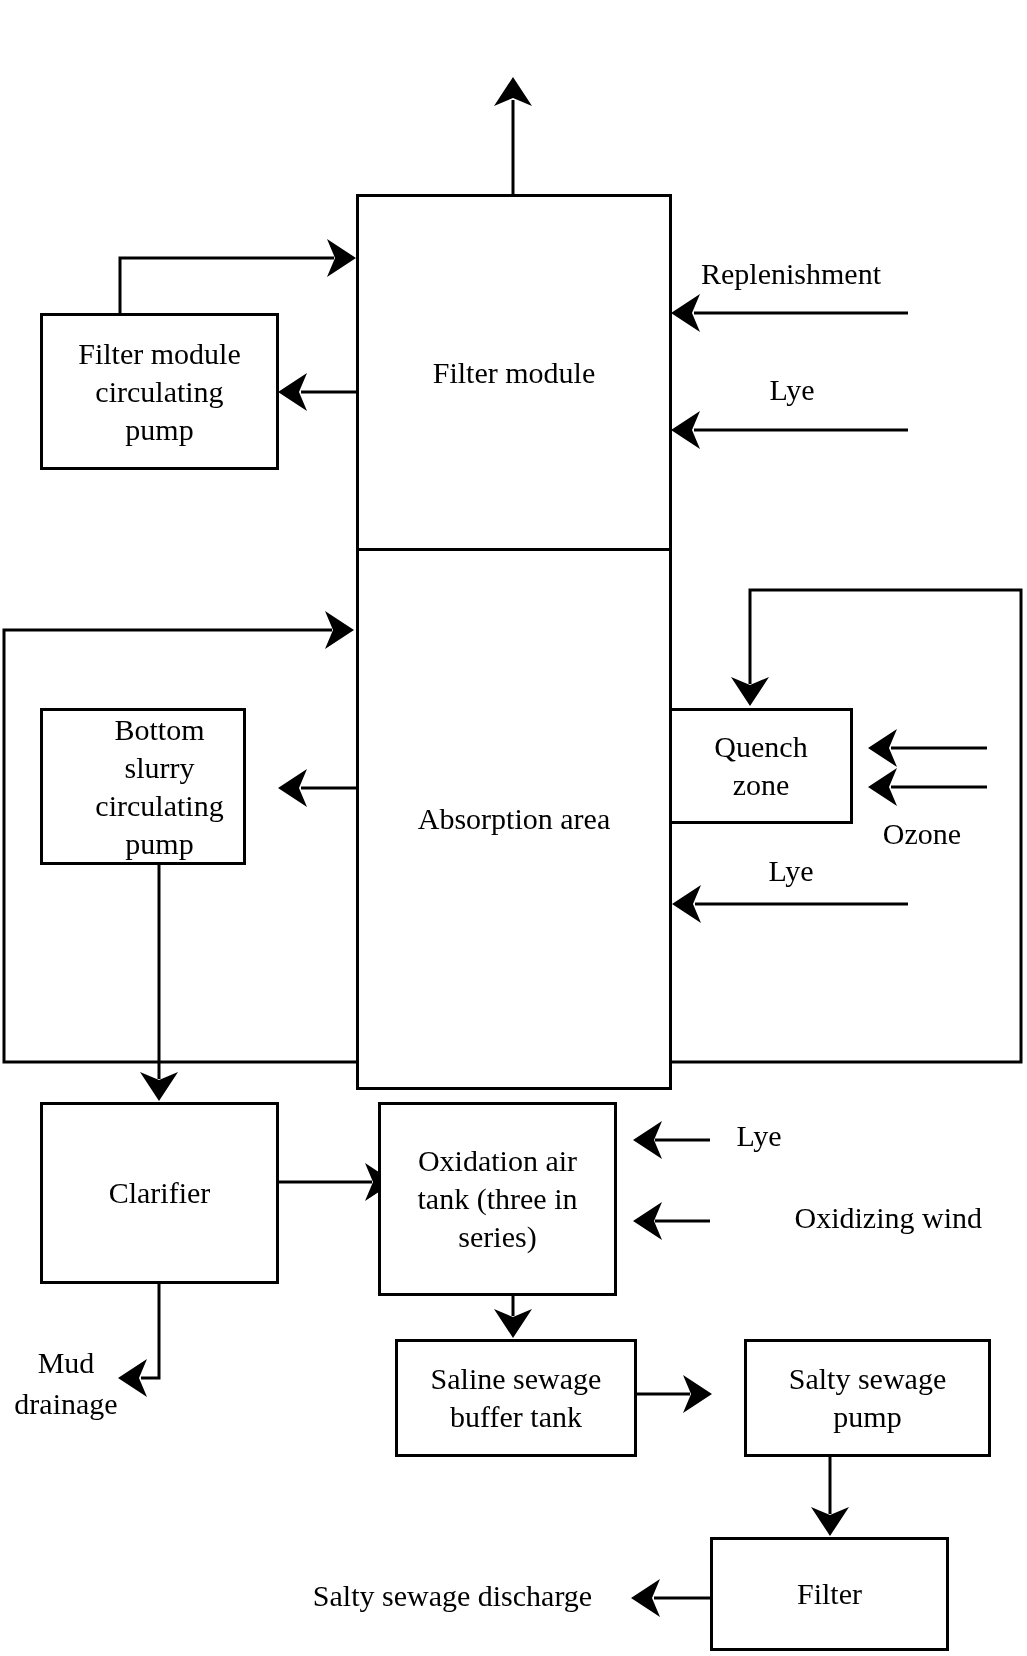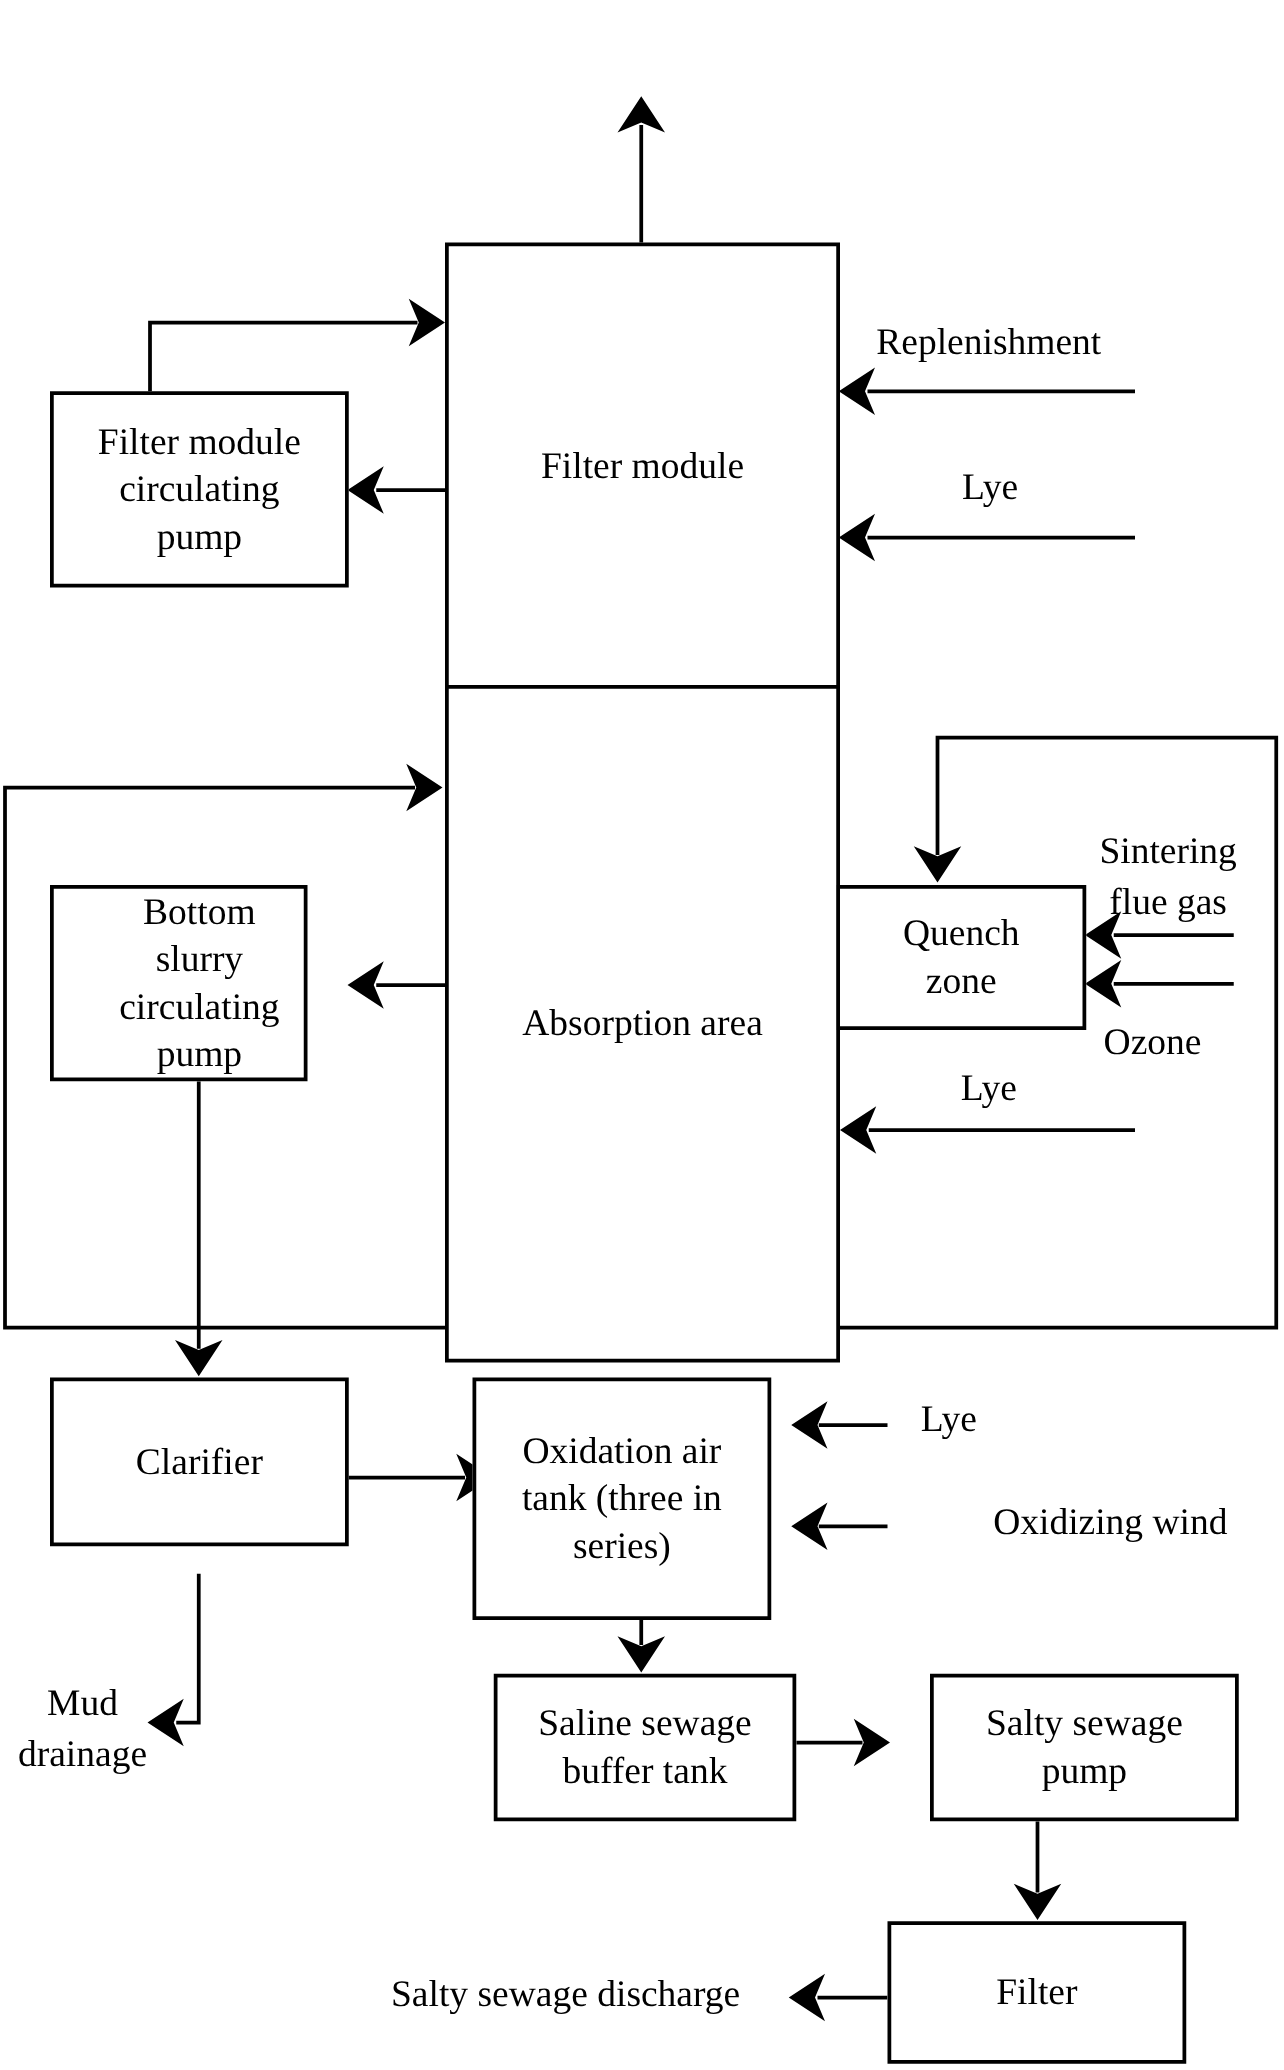--- a/index.html
+++ b/index.html
@@ -119,26 +119,26 @@
   <div class="box" style="left:356px; top:548px; width:316px; height:542px;">
     <span class="lbl">Absorption area</span>
   </div>
 
   <div class="box" style="left:40px; top:708px; width:206px; height:157px;padding-left:33px;">
     <span class="lbl">Bottom slurry
 circulating
 pump</span>
   </div>
 
-  <div class="box" style="left:669px; top:708px; width:200px; height:116px;">
+  <div class="box" style="left:669px; top:708px; width:184px; height:116px;">
     <span class="lbl">Quench
 zone</span>
   </div>
 
-  <div class="box" style="left:40px; top:1102px; width:239px; height:135px;">
+  <div class="box" style="left:40px; top:1102px; width:239px; height:182px;">
     <span class="lbl">Clarifier</span>
   </div>
 
   <div class="box" style="left:378px; top:1102px; width:239px; height:194px;">
     <span class="lbl">Oxidation air
 tank (three in
 series)</span>
   </div>
 
   <div class="box" style="left:395px; top:1339px; width:242px; height:118px;">
@@ -153,22 +153,20 @@
 
   <div class="box" style="left:710px; top:1537px; width:239px; height:114px;">
     <span class="lbl">Filter</span>
   </div>
 
 
   <div class="float-lbl" style="left:656px; top:256px; width:270px;">Replenishment</div>
 
   <div class="float-lbl" style="left:722px; top:372px; width:140px;">Lye</div>
 
-  <div class="float-lbl lh41" style="left:852px; top:660px; width:165px;">Sintering
-flue gas</div>
 
   <div class="float-lbl" style="left:842px; top:816px; width:160px;">Ozone</div>
 
   <div class="float-lbl" style="left:721px; top:853px; width:140px;">Lye</div>
 
   <div class="float-lbl" style="left:684px; top:1118px; width:150px;">Lye</div>
 
   <div class="float-lbl align-left" style="left:732px; top:1200px; width:250px;">Oxidizing wind</div>
 
   <div class="float-lbl lh41" style="left:0px; top:1342px; width:132px;">Mud

